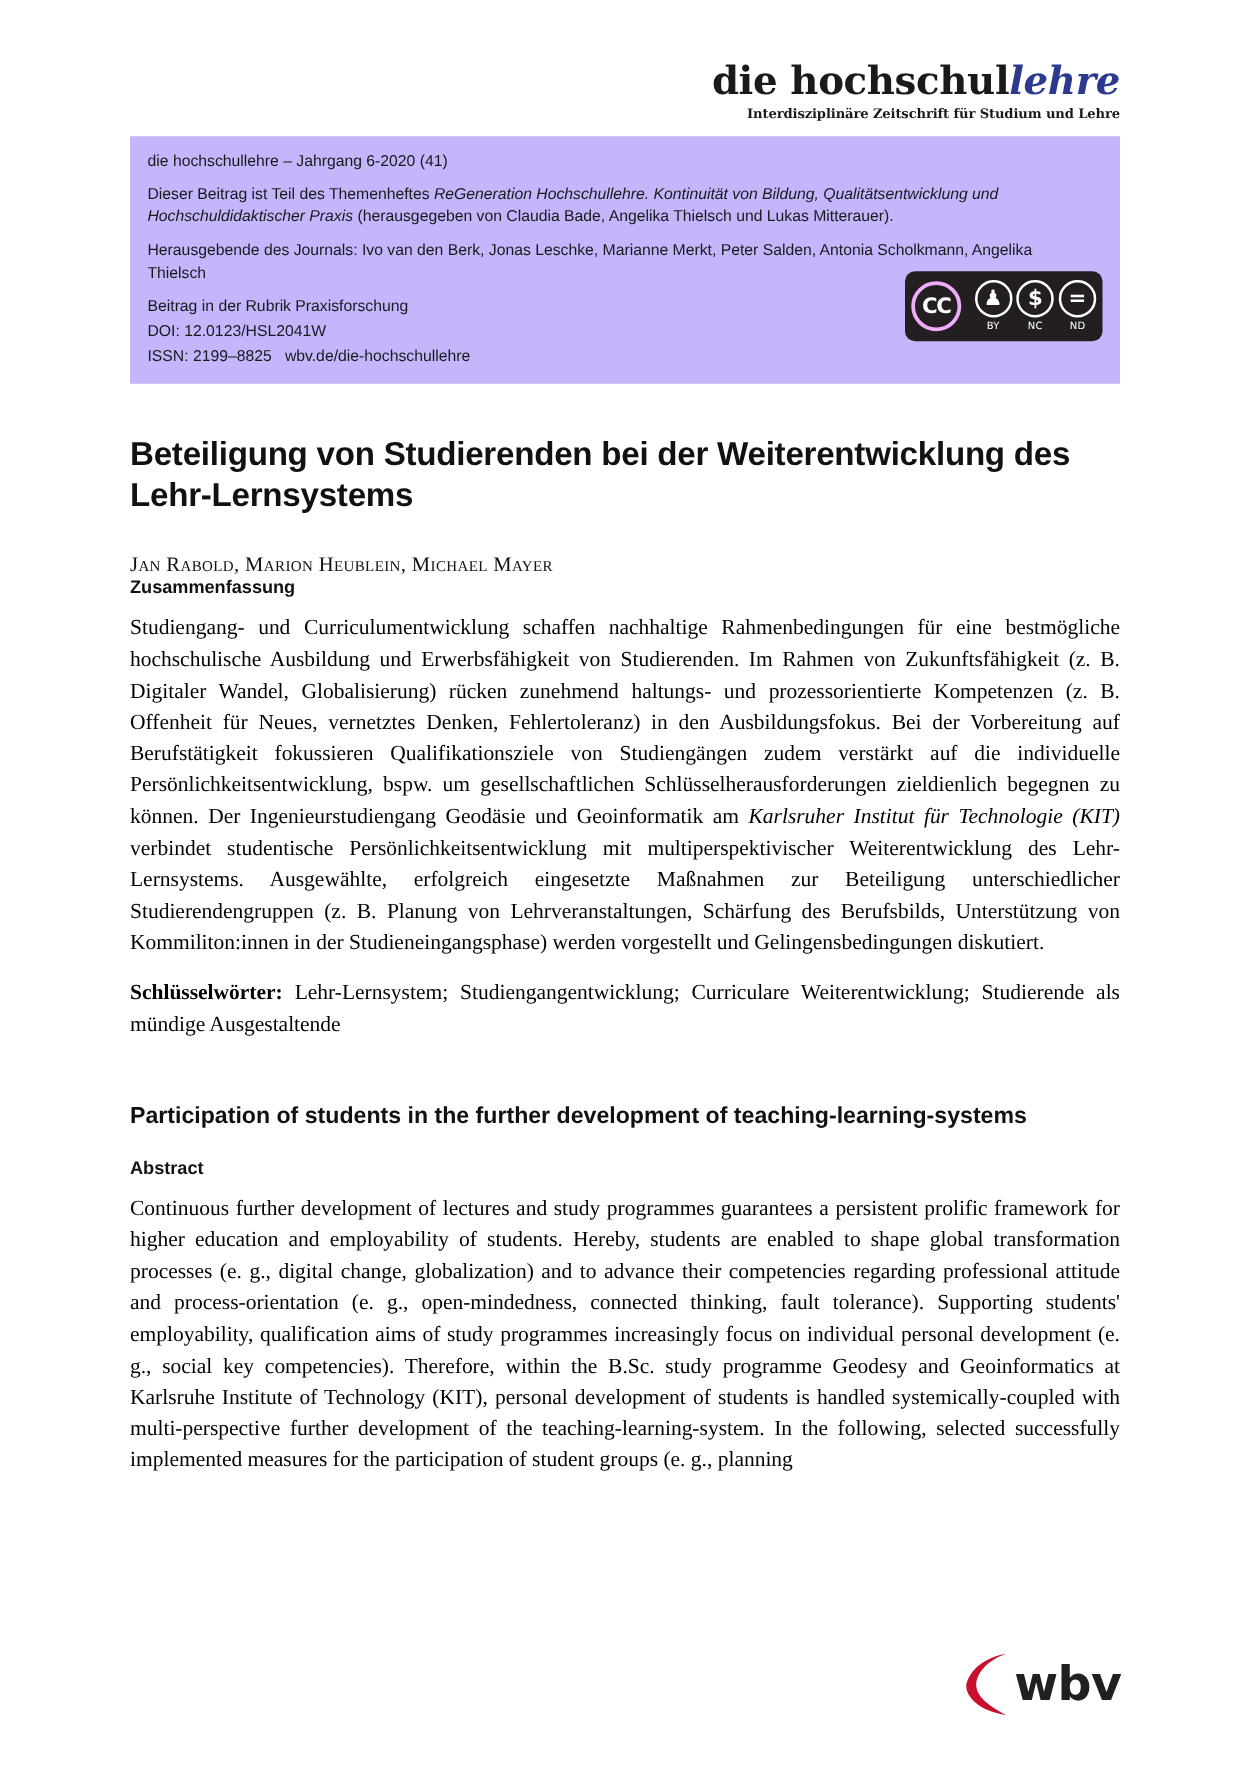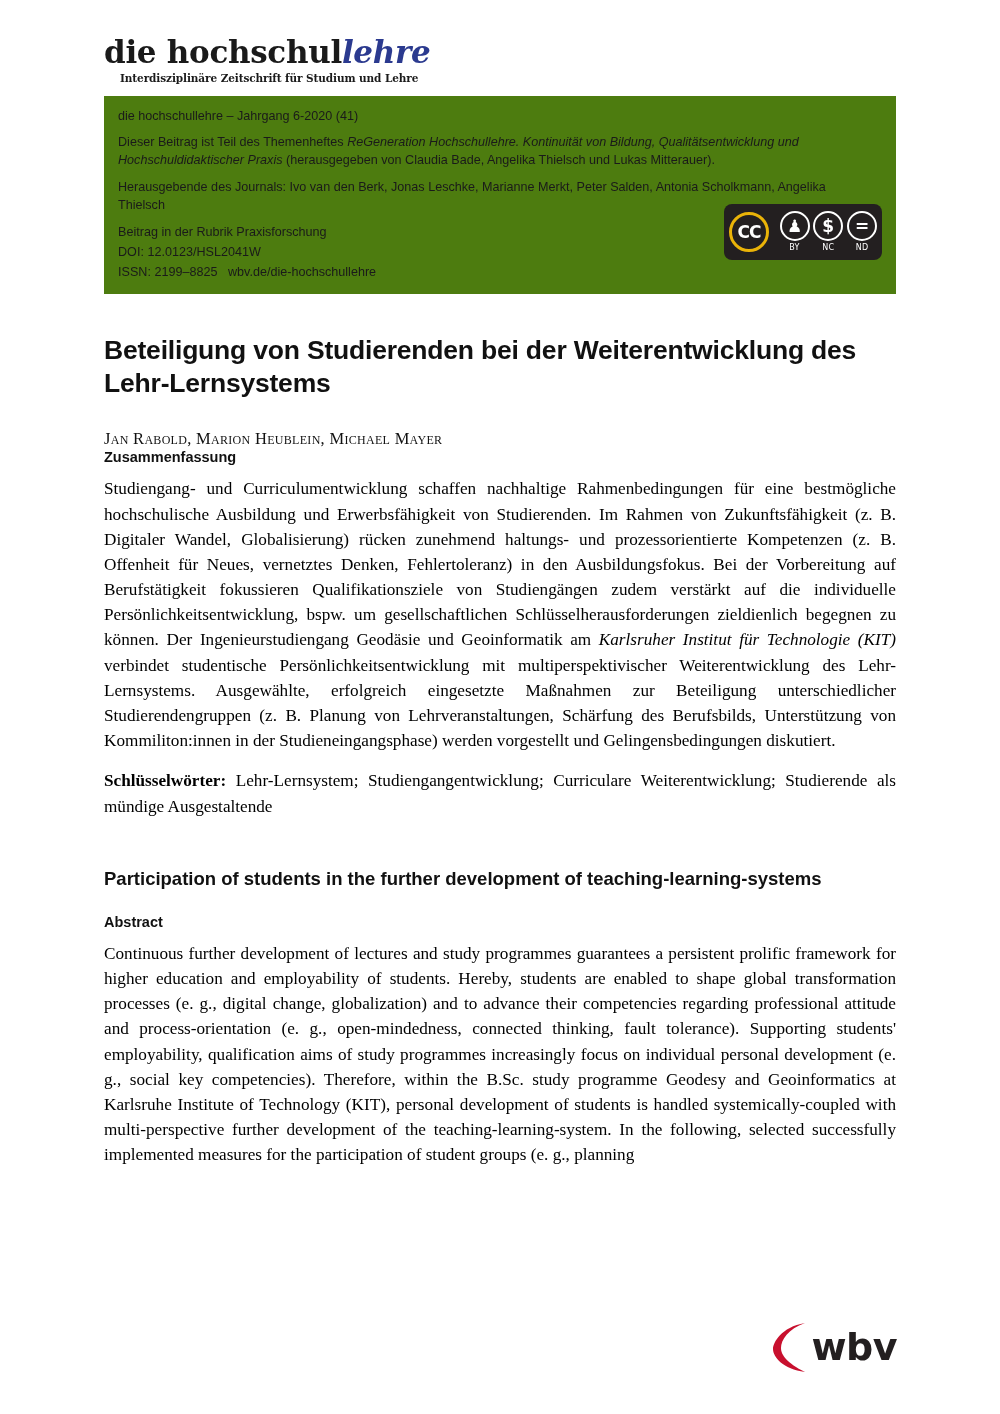--- a/index.html
+++ b/index.html
@@ -18,21 +18,22 @@
   .page {
     position: relative;
     width: 1000px;
     height: 1414px;
     box-sizing: border-box;
     padding: 0 104px;
   }
 
   
   .masthead {
-    padding-top: 36px;
+    padding-top: 49px;
+    text-align: right;
   }
   .masthead-title {
     font-family: "DejaVu Serif", serif;
     font-size: 31px;
     font-weight: bold;
     letter-spacing: -0.3px;
     color: #1a1a1a;
     line-height: 1.05;
   }
   .masthead-title .italic-part {
@@ -45,21 +46,21 @@
     font-weight: bold;
     letter-spacing: -0.1px;
     color: #1a1a1a;
     margin-top: 3px;
     margin-left: 16px;
   }
 
   
   .meta-box {
     margin-top: 12px;
-    background: #4d7c0f;
+    background: #c4b5fd;
     padding: 12px 14px 10px 14px;
     position: relative;
     min-height: 178px;
     box-sizing: border-box;
   }
   .meta-line {
     font-family: "Liberation Sans", sans-serif;
     font-size: 12.6px;
     color: #1a1a1a;
     line-height: 1.42;
@@ -100,21 +101,21 @@
     display: flex;
     align-items: center;
     justify-content: center;
     line-height: 1;
     box-sizing: border-box;
   }
   .cc-cc {
     width: 40px;
     height: 40px;
     border-radius: 50%;
-    border: 3px solid #eab308;
+    border: 3px solid #f0abfc;
     color: #ffffff;
     font-family: "DejaVu Sans", sans-serif;
     font-size: 17px;
     font-weight: bold;
     letter-spacing: -1px;
     display: flex;
     align-items: center;
     justify-content: center;
     box-sizing: border-box;
   }

